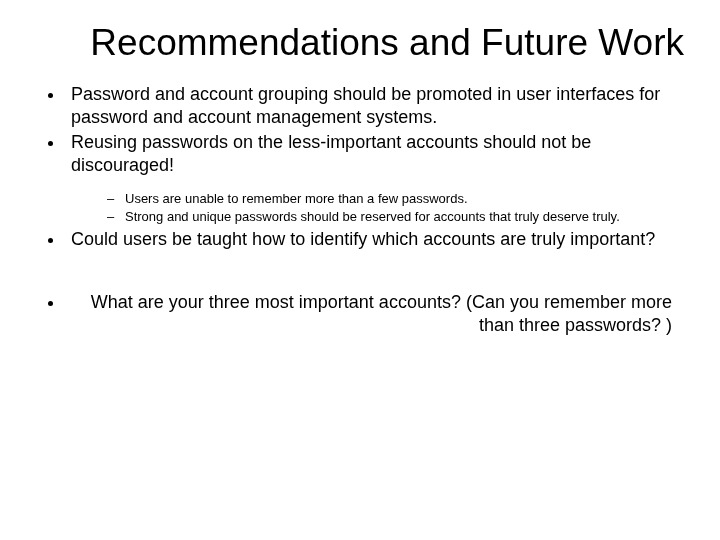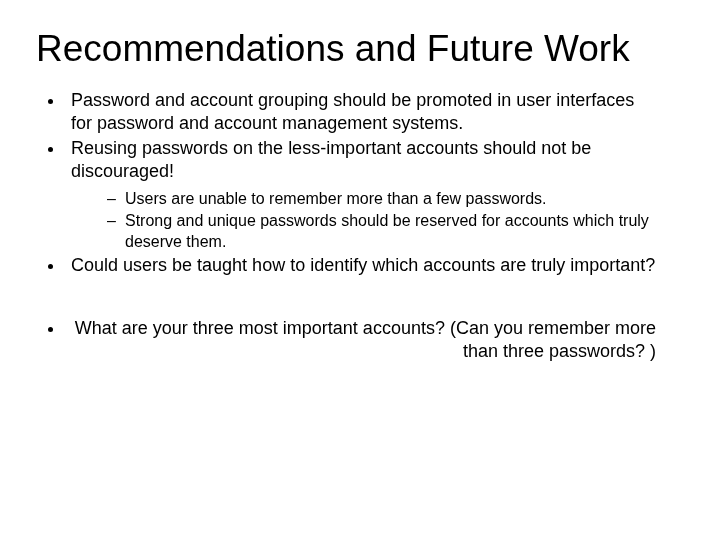--- a/index.html
+++ b/index.html
@@ -16,47 +16,47 @@
       padding: 0;
     }
     .slide {
       width: 100%;
       height: 100%;
       padding: 10px 0 0 0;
     }
     .title {
       font-size: 37px;
       font-weight: normal;
-      text-align: left;
-      margin: 18px auto 18px auto;
+      text-align: right;
+      margin: 12px auto 18px auto;
       line-height: 1.15;
       width: 90%;
     }
     .bullets {
       list-style-type: disc;
       padding-left: 65px;
-      padding-right: 64px;
+      padding-right: 48px;
       font-size: 18px;
       line-height: 1.28;
     }
     .bullets > li {
       margin-bottom: 2px;
       padding-left: 6px;
     }
     .bullets > li.spaced {
     }
     .bullets > li.spaced-more {
       margin-top: 40px;
       text-align: right;
     }
     .sub-bullets {
       list-style-type: none;
       padding-left: 36px;
-      font-size: 16px;
-      margin-top: 6px;
+      font-size: 13px;
+      margin-top: 14px;
       line-height: 1.28;
     }
     .sub-bullets > li {
       margin-bottom: 2px;
       position: relative;
       padding-left: 18px;
     }
     .sub-bullets > li::before {
       content: "–";
       position: absolute;
@@ -67,19 +67,19 @@
 <body>
 
 <div class="slide">
   <h1 class="title">Recommendations and Future Work</h1>
   <ul class="bullets">
     <li>Password and account grouping should be promoted in user interfaces for password and account management systems.</li>
     <li>
       <span>Reusing passwords on the less-important accounts should not be discouraged!</span>
       <ul class="sub-bullets">
         <li>Users are unable to remember more than a few passwords.</li>
-        <li>Strong and unique passwords should be reserved for accounts which truly deserve them.</li>
+        <li>Strong and unique passwords should be reserved for accounts that truly deserve truly.</li>
       </ul>
     </li>
     <li class="spaced">Could users be taught how to identify which accounts are truly important?</li>
     <li class="spaced-more">What are your three most important accounts?  (Can you remember more than three passwords? )</li>
   </ul>
 </div>
 
 </body></html>

